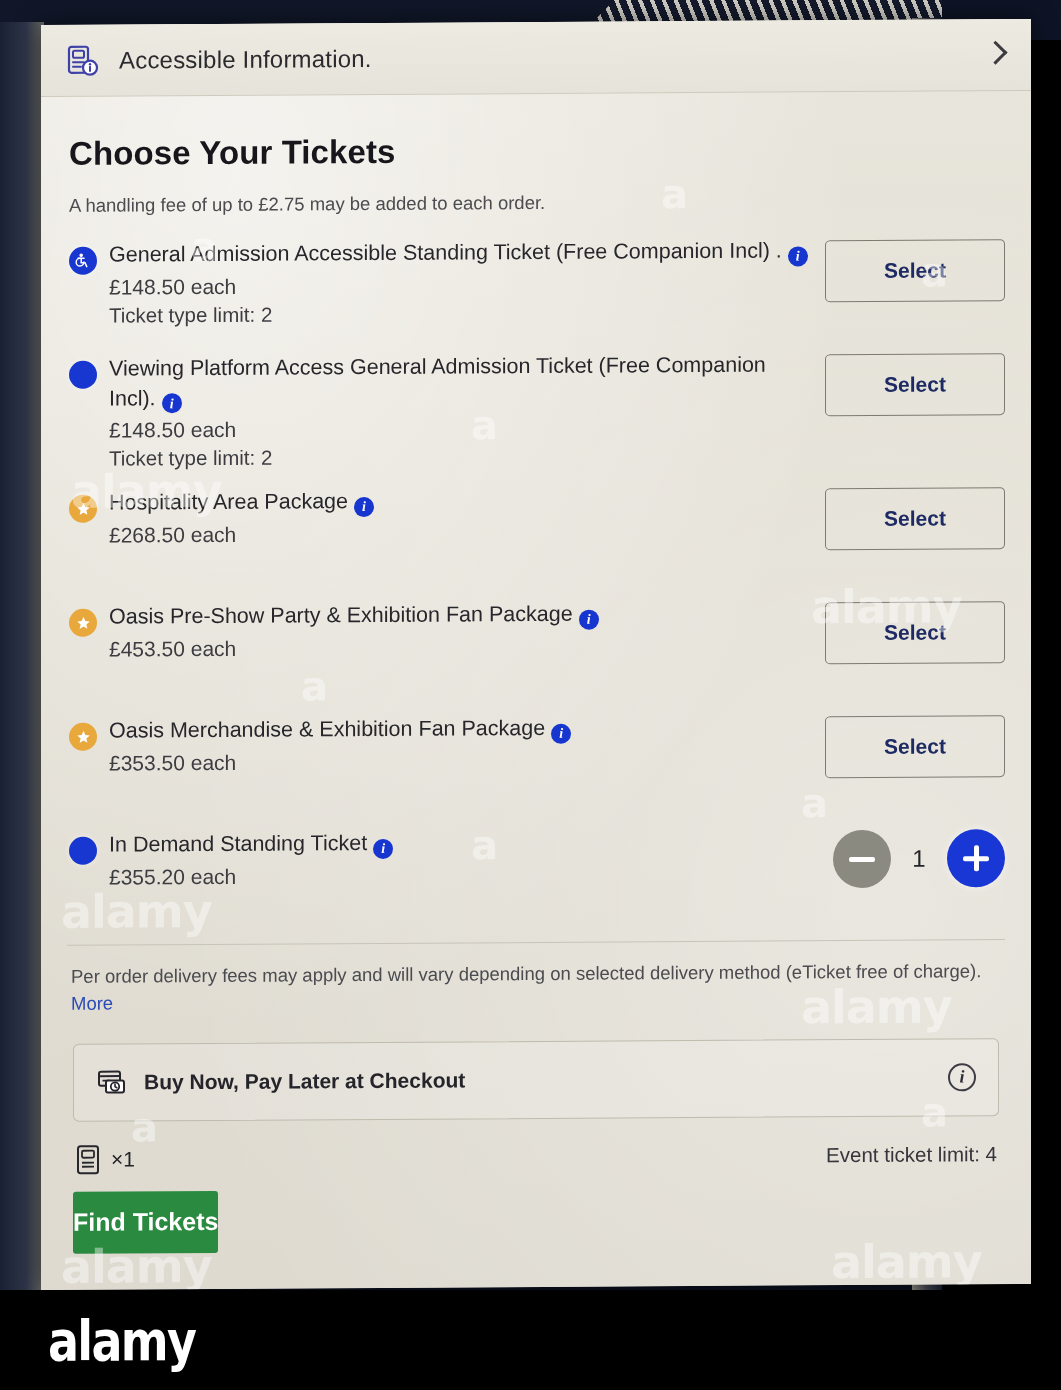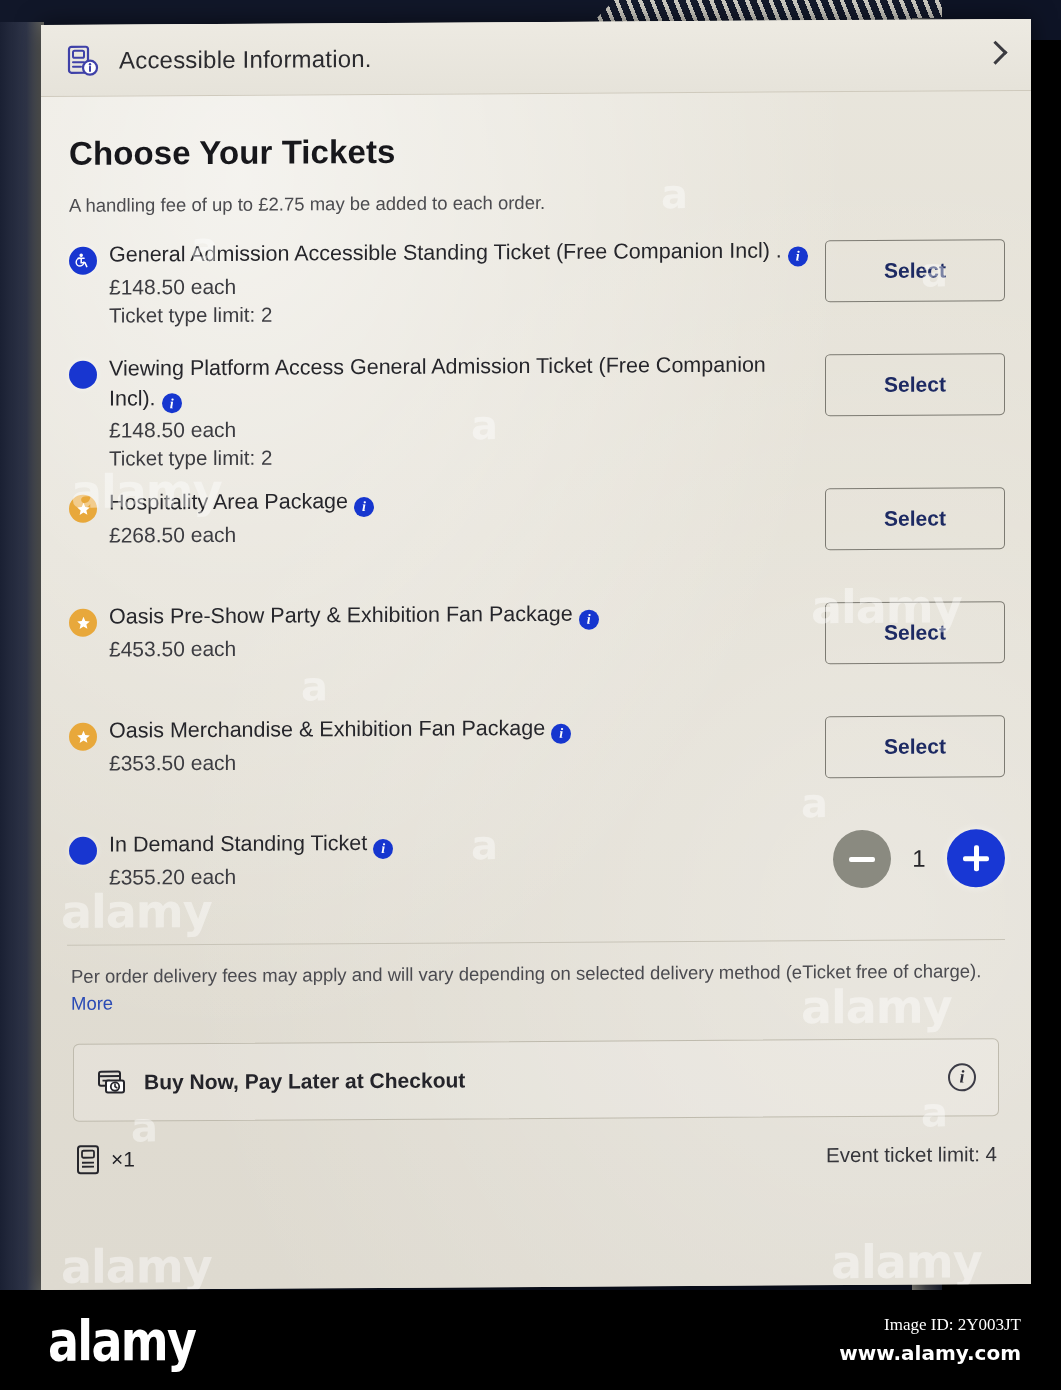--- a/index.html
+++ b/index.html
@@ -403,20 +403,21 @@
               <rect x="7" y="7" width="12" height="7" rx="1.4" fill="none" stroke="#26262c" stroke-width="1.8"></rect>
               <line x1="7" y1="19" x2="19" y2="19" stroke="#26262c" stroke-width="1.8"></line>
               <line x1="7" y1="23" x2="19" y2="23" stroke="#26262c" stroke-width="1.8"></line>
             </svg>
           </span>
           <span class="summary-count">×1</span>
         </span>
         <span class="summary-limit">Event ticket limit: 4</span>
       </div>
 
+      <button class="find-tickets">Find Tickets</button>
     </div>
 
     <span class="wm wm-a" style="left:150px;  top:200px;">a</span>
     <span class="wm wm-a" style="left:620px;  top:150px;">a</span>
     <span class="wm wm-a" style="left:880px;  top:230px;">a</span>
     <span class="wm wm-big" style="left:30px;  top:440px;">alamy</span>
     <span class="wm wm-a" style="left:430px;  top:380px;">a</span>
     <span class="wm wm-big" style="left:770px;  top:560px;">alamy</span>
     <span class="wm wm-a" style="left:260px;  top:640px;">a</span>
     <span class="wm wm-a" style="left:760px;  top:760px;">a</span>
@@ -426,19 +427,15 @@
     <span class="wm wm-a" style="left:90px;  top:1080px;">a</span>
     <span class="wm wm-a" style="left:880px;  top:1070px;">a</span>
     <span class="wm wm-big" style="left:20px;  top:1215px;">alamy</span>
     <span class="wm wm-big" style="left:790px;  top:1215px;">alamy</span>
 
    </div>
   </div>
 
   <div class="alamy-bar">
     <span class="alamy-logo">alamy</span>
-    <span class="alamy-meta">
-      <div class="alamy-id">Image ID: 2Y003JT</div>
-      <div class="alamy-url">www.alamy.com</div>
-    </span>
   </div>
 
 </div>
 
 </body></html>

